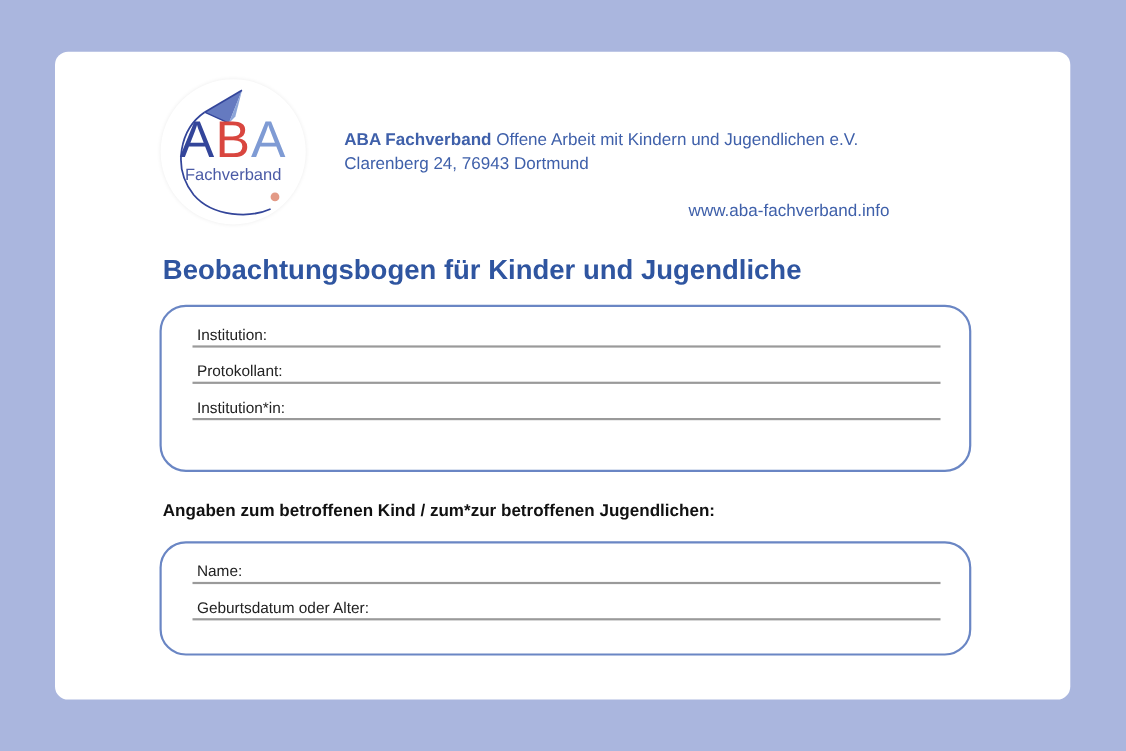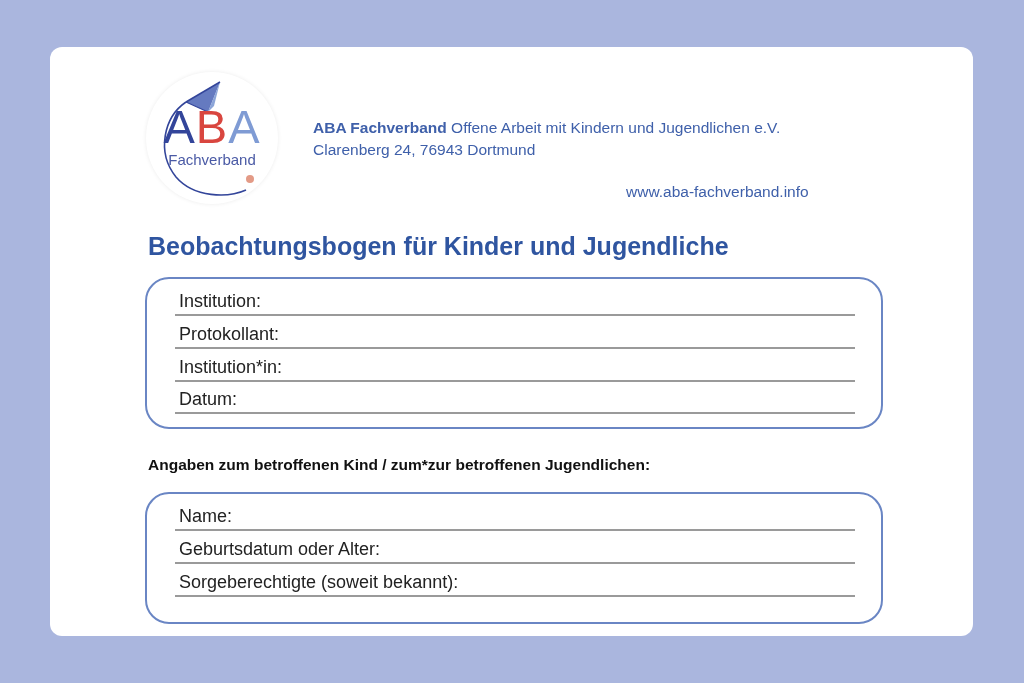--- a/index.html
+++ b/index.html
@@ -63,33 +63,33 @@
       font-weight: bold;
       color: #2f55a0;
     }
     .box {
       position: absolute;
       border: 2px solid #6a86c4;
       border-radius: 24px;
       box-sizing: border-box;
     }
     .box1 { left: 145px; top: 277px; width: 738px; height: 152px; }
-    .box2 { left: 145px; top: 492px; width: 738px; height: 132px; }
+    .box2 { left: 145px; top: 492px; width: 738px; height: 104px; }
     .row {
       position: absolute;
       left: 28px;
       width: 680px;
       height: 33px;
       border-bottom: 2px solid #9a9a9a;
       box-sizing: border-box;
     }
     .row .label {
       position: absolute;
       left: 4px; bottom: 2px;
-      font-size: 18px;
+      font-size: 14px;
       color: #222222;
     }
     .row input {
       position: absolute;
       left: 0; right: 0; bottom: 0; top: 0;
       border: none; background: transparent; outline: none;
       padding-left: 260px;
     }
     .section-label {
       position: absolute;
@@ -140,34 +140,26 @@
     <input type="text" value="" style="">
   </div>
   <div class="row" style="top:37px;">
     <span class="label">Protokollant:</span>
     <input type="text" value="" style="">
   </div>
   <div class="row" style="top:70px;">
     <span class="label">Institution*in:</span>
     <input type="text" value="" style="">
   </div>
-  <div class="row" style="top:102px;">
-    <span class="label">Datum:</span>
-    <input type="text" value="" style="">
-  </div>
 </div>
 
 <div class="section-label">Angaben zum betroffenen Kind / zum*zur betroffenen Jugendlichen:</div>
 
 <div class="box box2">
   <div class="row" style="top:4px;">
     <span class="label">Name:</span>
     <input type="text" value="" style="">
   </div>
   <div class="row" style="top:37px;">
     <span class="label">Geburtsdatum oder Alter:</span>
     <input type="text" value="" style="">
   </div>
-  <div class="row" style="top:70px;">
-    <span class="label">Sorgeberechtigte (soweit bekannt):</span>
-    <input type="text" value="" style="">
-  </div>
 </div>
 
 </body></html>

